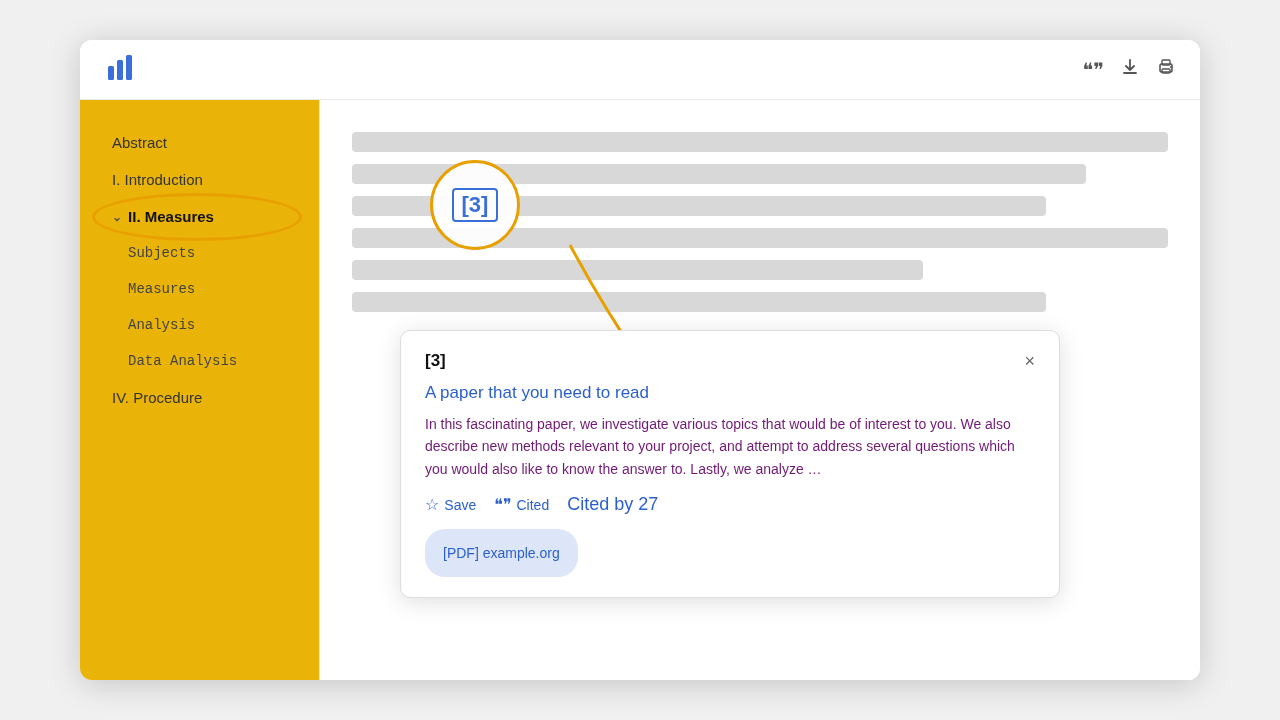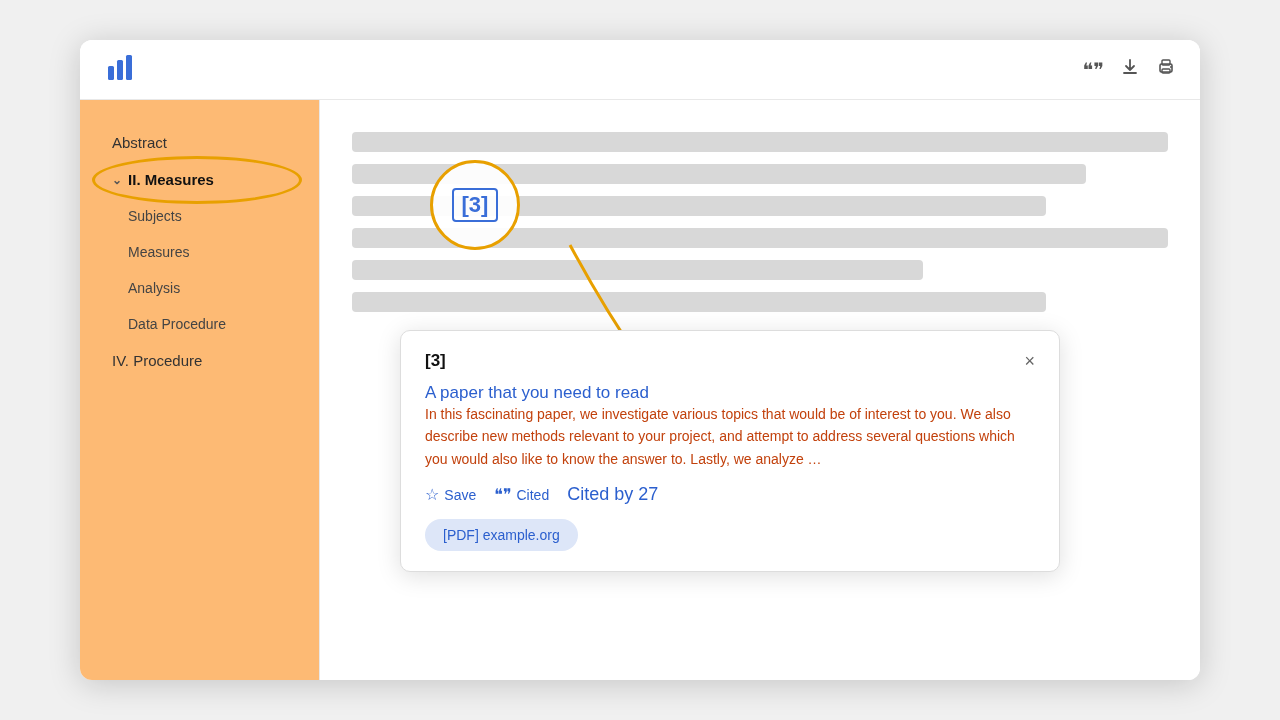--- a/index.html
+++ b/index.html
@@ -57,21 +57,21 @@
     
     .body {
       display: flex;
       flex: 1;
       overflow: hidden;
     }
 
     
     .sidebar {
       width: 240px;
-      background: #fdba74;
+      background: #eab308;
       border-right: 1px solid #e8e8e8;
       padding: 24px 0;
       flex-shrink: 0;
     }
     .sidebar-item {
       padding: 10px 32px;
       cursor: pointer;
       font-size: 15px;
       color: #333;
       display: flex;
@@ -79,20 +79,21 @@
       gap: 6px;
     }
     .sidebar-item.active {
       font-weight: 700;
       color: #111;
     }
     .sidebar-item.sub {
       padding-left: 48px;
       font-size: 14px;
       color: #444;
+      font-family: Liberation Mono, monospace;
     }
     .chevron {
       font-size: 12px;
       color: #555;
     }
 
     
     .sidebar-item-methods-wrapper {
       position: relative;
     }
@@ -196,28 +197,28 @@
       color: #666;
       cursor: pointer;
       background: none;
       border: none;
       line-height: 1;
     }
     .popup-title {
       font-size: 17px;
       color: #2b5fce;
       font-weight: 500;
-      margin-bottom: 0;
+      margin-bottom: 10px;
       cursor: pointer;
       text-decoration: none;
       display: block;
     }
     .popup-abstract {
       font-size: 14px;
-      color: #c2410c;
+      color: #701a75;
       line-height: 1.6;
       margin-bottom: 14px;
     }
     .popup-actions {
       display: flex;
       align-items: center;
       gap: 18px;
       margin-bottom: 14px;
     }
     .popup-action-btn {
@@ -237,21 +238,21 @@
     }
     .cited-by {
       color: #2b5fce;
       font-size: 18px;
     }
     .pdf-btn {
       background: #dde6f8;
       color: #2b5fce;
       border: none;
       border-radius: 20px;
-      padding: 8px 18px;
+      padding: 16px 18px;
       font-size: 14px;
       cursor: pointer;
       font-weight: 500;
     }
   </style>
 </head>
 <body>
 
 <div class="app-window">
 
@@ -286,38 +287,41 @@
       </button>
     </div>
   </div>
 
   <div class="body">
 
     <div class="sidebar">
       <div class="sidebar-item">
         <span>Abstract</span>
       </div>
+      <div class="sidebar-item">
+        <span>I. Introduction</span>
+      </div>
       <div class="sidebar-item-methods-wrapper" style="position:relative;">
         <div class="methods-circle"></div>
         <div class="sidebar-item active">
           <span class="chevron">⌄</span>
           <span>II. Measures</span>
         </div>
       </div>
       <div class="sidebar-item sub">
         <span>Subjects</span>
       </div>
       <div class="sidebar-item sub">
         <span>Measures</span>
       </div>
       <div class="sidebar-item sub">
         <span>Analysis</span>
       </div>
       <div class="sidebar-item sub">
-        <span>Data Procedure</span>
+        <span>Data Analysis</span>
       </div>
       <div class="sidebar-item">
         <span>IV. Procedure</span>
       </div>
     </div>
 
     <div class="main-content">
 
       <div class="content-lines">
         <div class="content-line w-full"></div>

